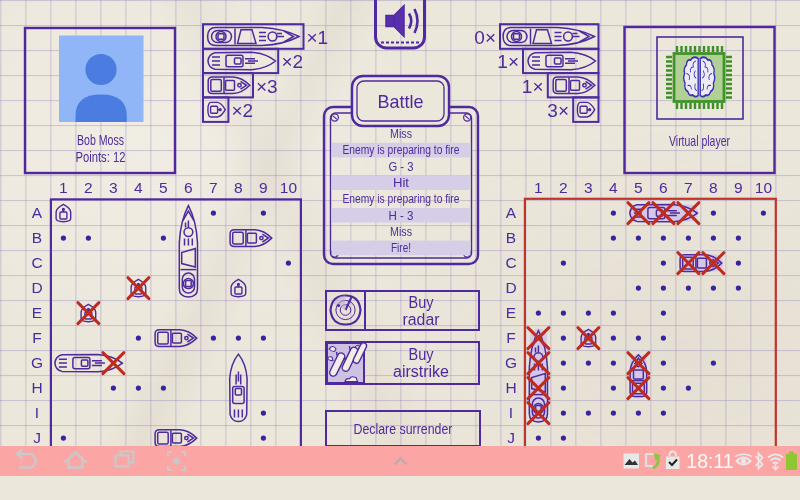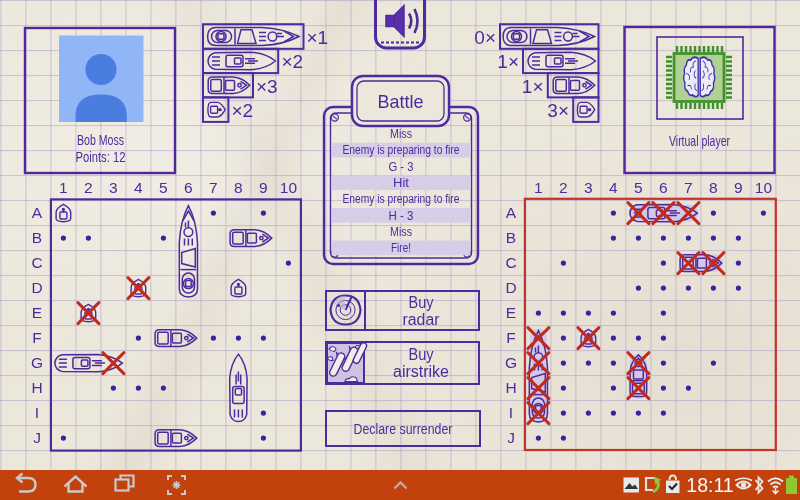--- a/index.html
+++ b/index.html
@@ -6,21 +6,21 @@
 #screen{position:relative;width:800px;height:500px;background:#ece7db;overflow:hidden;font-family:"Liberation Sans",sans-serif}
 #paper{position:absolute;left:0;top:0;width:800px;height:470px;
  background-image:
   repeating-linear-gradient(to right, rgba(148,133,188,.42) 0px, rgba(148,133,188,.42) 1px, transparent 1px, transparent 25px),
   repeating-linear-gradient(to bottom, rgba(148,133,188,.42) 0px, rgba(148,133,188,.42) 1px, transparent 1px, transparent 25px),
   radial-gradient(ellipse 420px 300px at 18% 30%, rgba(255,255,255,0.25), rgba(255,255,255,0) 70%),
   radial-gradient(ellipse 500px 360px at 85% 75%, rgba(164,152,132,0.10), rgba(164,152,132,0) 65%),
   linear-gradient(115deg, rgba(168,156,138,0) 30%, rgba(168,156,138,0.10) 34%, rgba(168,156,138,0) 38%),
   linear-gradient(245deg, rgba(168,156,138,0) 55%, rgba(168,156,138,0.09) 60%, rgba(168,156,138,0) 64%);
  background-position:0.4px 0.1px;}
-#navbar{position:absolute;left:0;top:470px;width:800px;height:30px;background:#c2410c}
+#navbar{position:absolute;left:0;top:446px;width:800px;height:30px;background:#fca5a5}
 svg text{font-family:"Liberation Sans",sans-serif}
 </style>
 </head>
 <body>
 <div id="screen">
 
 <div id="paper"></div>
 <svg id="main" width="800" height="470" viewBox="0 0 800 470" style="position:absolute;left:0;top:0">
 <defs>
 <g id="bs4" fill="none" stroke="#4e2a9e" stroke-width="1.5">

